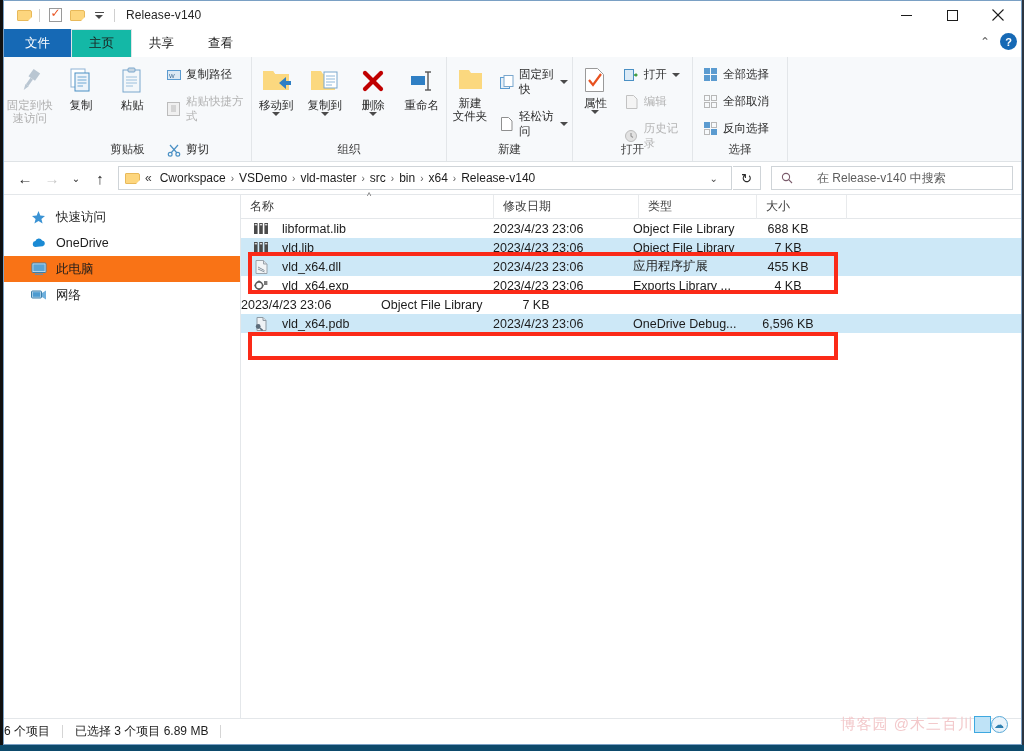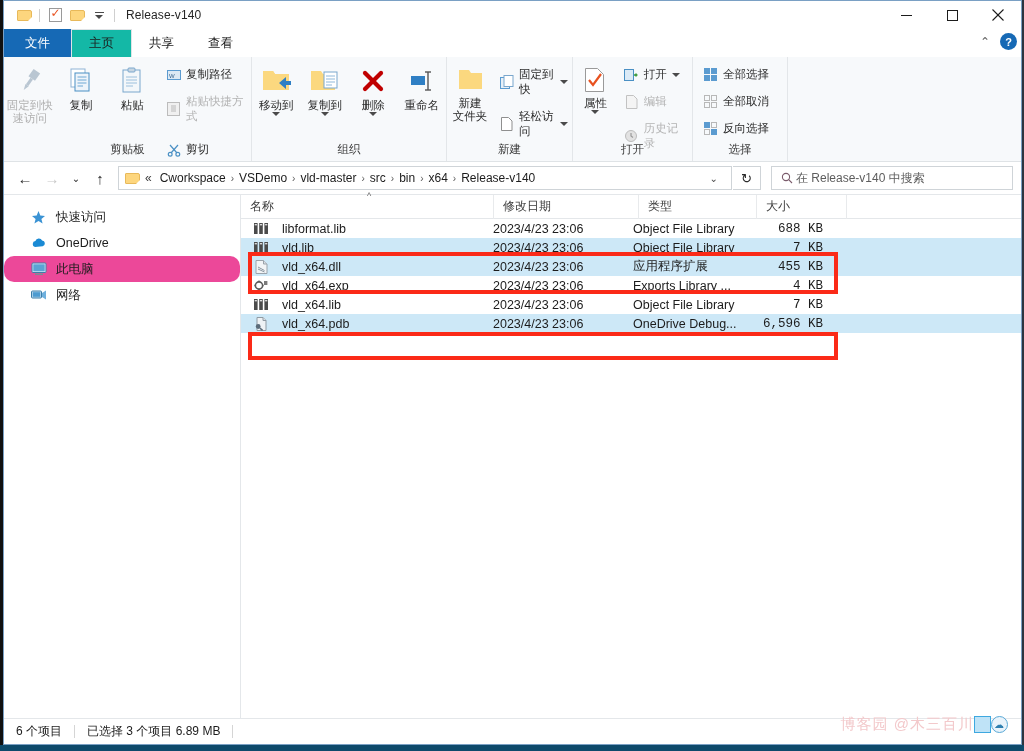--- a/index.html
+++ b/index.html
@@ -68,47 +68,47 @@
   .addrbar { height:32px; display:flex; align-items:center; background:#fff; flex:none; padding:0 8px; gap:1px; }
   .navbtn { width:26px; height:26px; display:flex; align-items:center; justify-content:center; color:#2b2b2b; font-size:15px; }
   .navbtn.dis { color:#c8c8c8; }
   .navbtn.small { width:20px; font-size:10px; }
   .crumbs { flex:1; height:24px; border:1px solid #cfd4d8; background:#fff; display:flex; align-items:center; padding:0 6px; margin-left:4px; min-width:0; }
   .crumb { font-size:12px; color:#1c1c1c; padding:0 4px; white-space:nowrap; }
   .crumb.dbl { color:#3b3b3b; padding-left:2px; }
   .csep { color:#5b5b5b; font-size:10px; padding:0 1px; }
   .crumb-caret { margin-left:auto; color:#4a4a4a; font-size:10px; padding:0 7px; }
   .refresh { width:28px;height:24px;border:1px solid #cfd4d8;border-left:none;display:flex;align-items:center;justify-content:center;font-size:13px;color:#2b2b2b; }
-  .searchbox { width:242px; height:24px; border:1px solid #cfd4d8; display:flex; align-items:center; gap:3px; padding:0 9px; margin-left:9px; flex:none; }
+  .searchbox { width:242px; height:24px; border:1px solid #cfd4d8; display:flex; align-items:center; gap:24px; padding:0 9px; margin-left:9px; flex:none; }
   .searchbox .ph { font-size:12px; color:#5d5d5d; }
 
   
   .content { flex:1; display:flex; min-height:0; border-top:1px solid #e4e7ea; }
   .navpane { width:237px; border-right:1px solid #e4e7ea; background:#fff; padding-top:9px; flex:none; }
   .navitem { height:26px; display:flex; align-items:center; gap:9px; padding-left:26px; font-size:12.5px; color:#1c1c1c; }
-  .navitem.sel { background:#ec4899;border-radius:10px; }
+  .navitem.sel { background:#f97316; }
   .navico { width:17px; height:17px; display:flex; align-items:center; justify-content:center; flex:none; }
 
   .listpane { flex:1; display:flex; flex-direction:column; position:relative; min-width:0; }
   .colhead { height:24px; display:flex; align-items:center; border-bottom:1px solid #e4e7ea; position:relative; }
   .ch { font-size:12px; color:#3b3b3b; padding-left:9px; border-right:1px solid #e8eaec; height:24px; display:flex; align-items:center; position:relative; }
   .ch .sortmark { position:absolute; left:50%; top:-4px; font-size:9px; color:#6b6b6b; }
   .rows { position:relative; flex:1; }
   .row { height:19px; display:flex; align-items:center; font-size:12.5px; color:#1c1c1c; }
   .row.sel { background:#cde8f7; }
   .cell-name { width:252px; display:flex; align-items:center; gap:13px; padding-left:12px; flex:none; }
   .cell-date { width:140px; color:#1c1c1c; flex:none; }
   .cell-type { width:120px; flex:none; }
-  .cell-size { width:78px; text-align:right; padding-right:8px; flex:none;font-family:Liberation Mono, monospace; }
+  .cell-size { width:78px; text-align:center; padding-right:8px; flex:none; }
   .fico { width:16px; height:16px; display:flex; align-items:center; justify-content:center; flex:none; }
 
   .hilite { position:absolute; border:4px solid #fb2a18; pointer-events:none; }
 
   
-  .statusbar { height:26px; border-top:1px solid #e4e7ea; display:flex; align-items:center; font-size:12px; color:#1c1c1c; padding-left:12px; gap:1px; flex:none; background:#fff; }
+  .statusbar { height:26px; border-top:1px solid #e4e7ea; display:flex; align-items:center; font-size:12px; color:#1c1c1c; gap:1px; flex:none; background:#fff; }
   .sb-sep { width:1px; height:13px; background:#d5d5d5; margin:0 11px; }
   .watermark { position:absolute; right:16px; bottom:17px; display:flex; align-items:center; gap:0; font-size:15px; color:#f3c9cb; letter-spacing:1px; pointer-events:none; }
   .wm-badge { width:17px;height:17px;border:1px solid #3ea8e0;background:#bfe3f7;display:inline-block; }
   .wm-round { width:17px;height:17px;border-radius:50%;background:#e8f3fb;border:1px solid #5aa9d6;display:flex;align-items:center;justify-content:center;font-size:10px;color:#2f7fb0; }
 </style>
 </head>
 <body>
 
 <div id="root">
   <div class="desk-left"></div>
@@ -595,35 +595,20 @@
                   </svg>
               </span>
               <span>vld_x64.exp</span>
             </div>
             <div class="cell-date">2023/4/23 23:06</div>
             <div class="cell-type">Exports Library ...</div>
             <div class="cell-size">4 KB</div>
           </div>
 
           <div class="row">
-            <div class="cell-name">
-              <span class="fico">
-                <svg width="14" height="13" viewBox="0 0 14 13">
-                    <rect x="0" y="1" width="3.6" height="11" fill="#4b4b4b"></rect>
-                    <rect x="5.2" y="1" width="3.6" height="11" fill="#4b4b4b"></rect>
-                    <rect x="10.4" y="1" width="3.6" height="11" fill="#4b4b4b"></rect>
-                    <g fill="#ffffff">
-                      <rect x="0.7" y="2.2" width="2.2" height="1.1"></rect>
-                      <rect x="5.9" y="2.2" width="2.2" height="1.1"></rect>
-                      <rect x="11.1" y="2.2" width="2.2" height="1.1"></rect>
-                    </g>
-                  </svg>
-              </span>
-              <span>vld_x64.lib</span>
-            </div>
             <div class="cell-date">2023/4/23 23:06</div>
             <div class="cell-type">Object File Library</div>
             <div class="cell-size">7 KB</div>
           </div>
 
           <div class="row sel">
             <div class="cell-name">
               <span class="fico">
                 <svg width="14" height="14" viewBox="0 0 14 14">
                     <path d="M3 0.5 h6 l3 3 v10 h-9 Z" fill="#eef2f5" stroke="#8f9aa3"></path>

